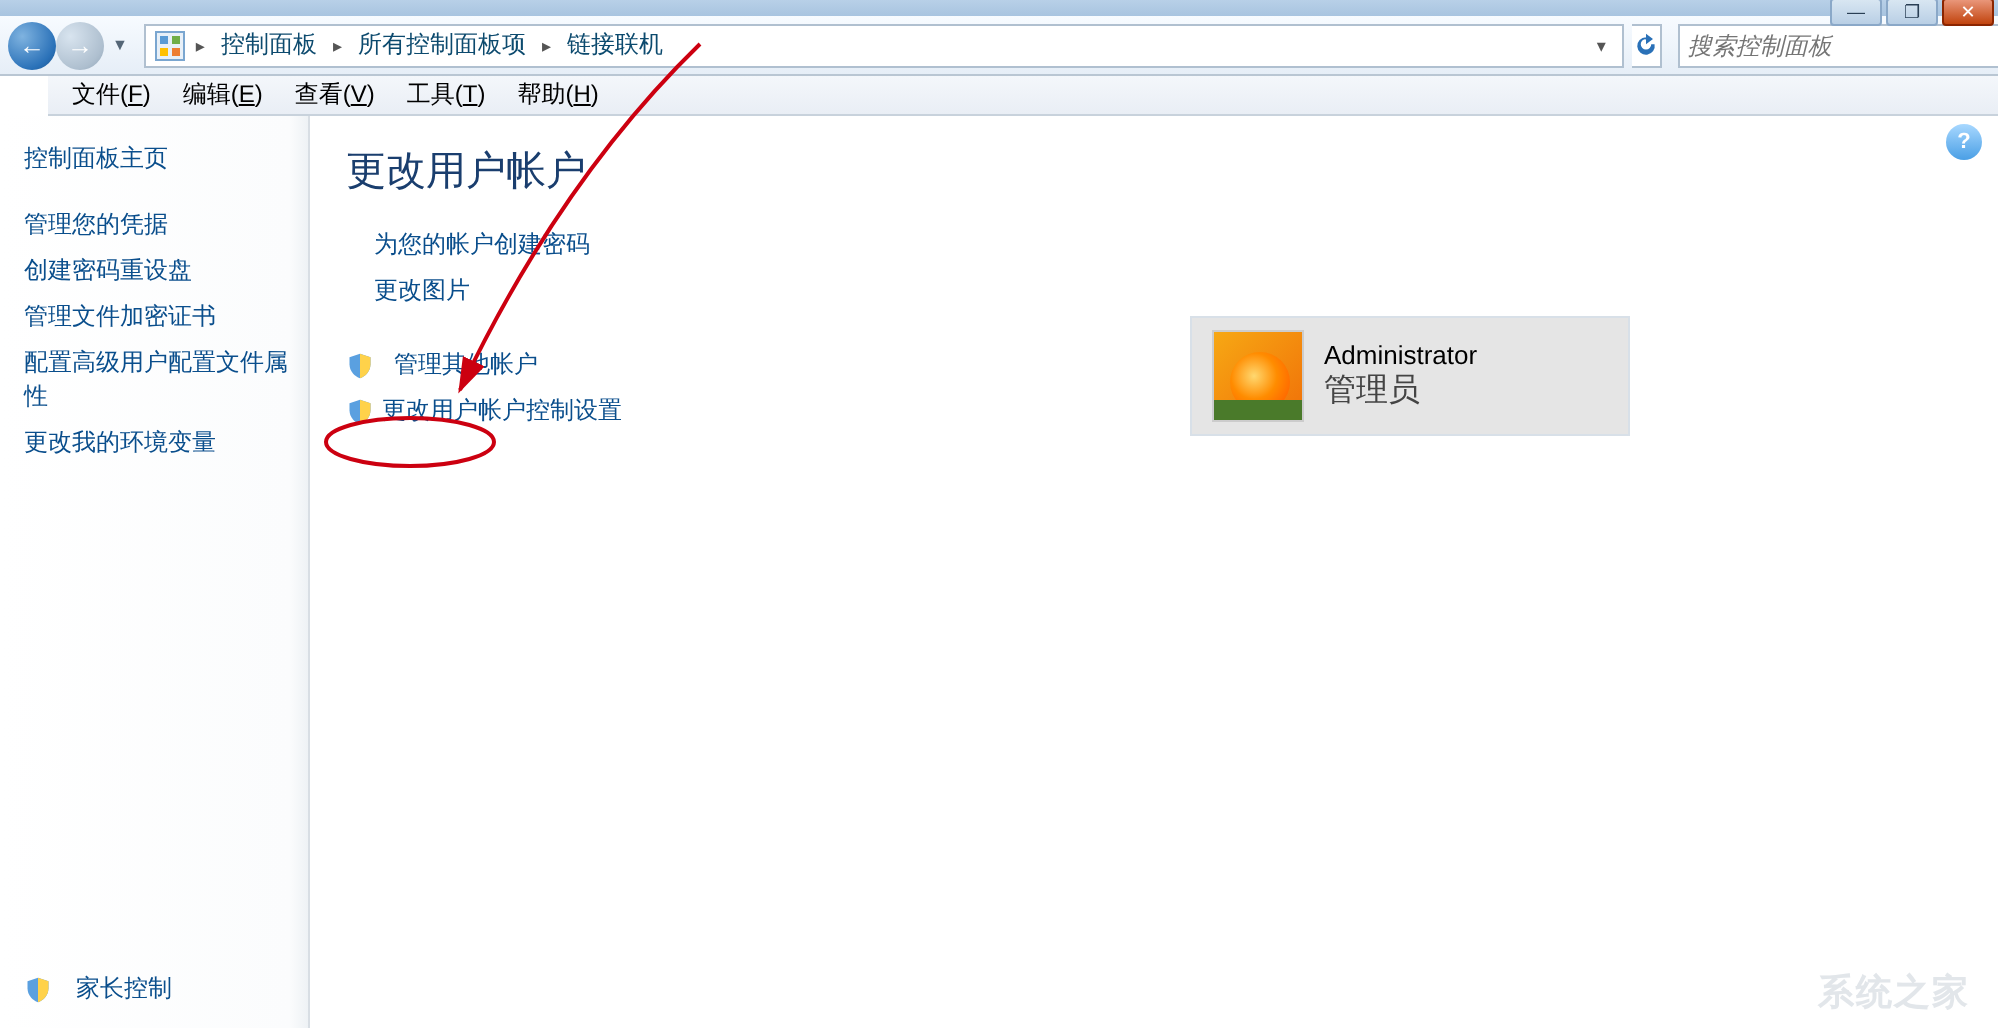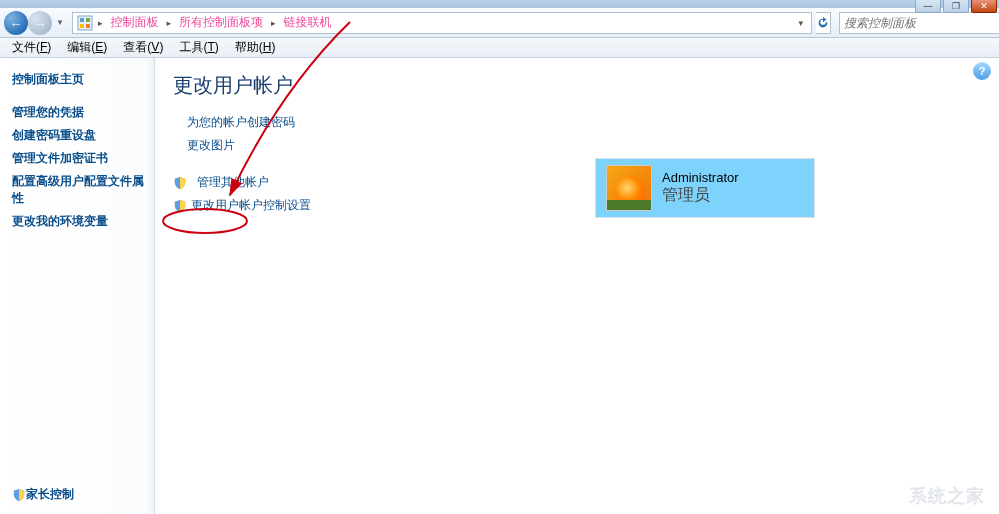--- a/index.html
+++ b/index.html
@@ -14,50 +14,50 @@
 
     
     .navbar { height: 30px; background: linear-gradient(#f7fbff,#e6eef7); border-bottom:1px solid #b9c6d3; display:flex; align-items:center; padding:0 4px; gap:4px;}
     .nav-arrows { display:flex; align-items:center; gap:0;}
     .nav-arrow { width:24px; height:24px; border-radius:50%; background: radial-gradient(circle at 30% 30%, #7fb3e0 0%, #2a71b8 70%, #1a5088 100%); display:flex;align-items:center;justify-content:center; color:#fff; font-size:13px; font-weight:bold;}
     .nav-arrow.fwd { background: radial-gradient(circle at 30% 30%, #d8e4ef 0%, #aebfcf 70%, #8fa3b6 100%); color:#fff;}
     .nav-dd { font-size:8px; color:#567; padding:0 4px;}
     .breadcrumb { flex:0 0 auto; display:flex; align-items:center; height:22px; background:#fff; border:1px solid #b0c0d0; padding:0 4px; gap:2px; min-width:740px;}
     .bc-icon { width:16px; height:16px; display:flex; align-items:center; justify-content:center;}
     .bc-sep { color:#555; font-size:9px; padding:0 3px;}
-    .bc-item { color:#ec4899; padding:1px 3px; }
+    .bc-item { color:#0c4a6e; padding:1px 3px; }
     .bc-dd { margin-left:auto; font-size:9px; color:#555; padding:0 4px;}
     .refresh-box { width:24px; height:22px; border:1px solid #b0c0d0; background:#fff; display:flex; align-items:center; justify-content:center; color:#2a71b8; font-size:13px; border-left:none;}
     .search-box { flex:1; height:22px; border:1px solid #b0c0d0; background:#fff; display:flex; align-items:center; padding:0 4px; margin-left:4px;}
     .search-box input { border:none; outline:none; flex:1; font-size:12px; color:#888; font-style:italic; background:transparent;}
 
     
-    .menubar { height:20px; background:linear-gradient(#f4f7fb,#e9eef5); border-bottom:1px solid #c8d2dc; display:flex; align-items:center; padding:0 4px;}
+    .menubar { height:20px; background:linear-gradient(#f4f7fb,#e9eef5); border-bottom:1px solid #c8d2dc; display:flex; align-items:center; padding:0 4px;margin-left:24px;}
     .menu-item { padding:2px 8px; color:#000;}
     .menu-item u { text-decoration: underline; }
 
     
     .body { display:flex; height:456px; }
-    .sidebar { width:155px; background:linear-gradient(to right, #fff 0%, #fbfcfd 94%, #eef2f5 100%); border-right:1px solid #d8dee4; padding:10px 0 8px 12px; display:flex; flex-direction:column;font-weight:bold;}
+    .sidebar { width:155px; background:linear-gradient(to right, #fff 0%, #fbfcfd 94%, #eef2f5 100%); border-right:1px solid #d8dee4; padding:10px 0 8px 12px; display:flex; flex-direction:column;}
     .side-link { color:#0a4e8c; padding:3px 0; cursor:pointer;}
     .side-link.main { color:#0a4e8c; }
     .side-spacer { flex:1;}
     .side-section-label { color:#444; padding:2px 0;}
-    .side-footer-link { display:flex; align-items:center; gap:0; color:#0a4e8c; padding:3px 0;}
+    .side-footer-link { display:flex; align-items:center; gap:12px; color:#0a4e8c; padding:3px 0;}
     .shield { width:14px;height:14px; }
 
     .content { flex:1; padding:14px 18px; position:relative;}
     .page-title { font-size:20px; color:#1a3e6e; margin-bottom:12px;}
     .task-links { margin-left:14px; margin-bottom:14px;}
     .task-link { color:#0a4e8c; padding:3px 0; display:flex; align-items:center; gap:4px;}
     .task-link.circled { position:relative;gap:10px;}
     .task-group2 { margin-left:0; margin-top: 6px;}
     .red-arrow { position:absolute; pointer-events:none; }
 
-    .account-card { position:absolute; left:440px; top:100px; width:220px; height:60px; border:1px solid #d8e0e8; background:#7dd3fc; display:flex; align-items:center; padding:6px 10px; gap:10px;}
+    .account-card { position:absolute; left:440px; top:100px; width:220px; height:60px; border:1px solid #d8e0e8; background:#e5e5e5; display:flex; align-items:center; padding:6px 10px; gap:10px;}
     .avatar { width:46px; height:46px; background: linear-gradient(135deg, #f7a814 0%, #f07008 100%); border:1px solid #ccc; position:relative; overflow:hidden;}
     .avatar::before { content:""; position:absolute; left:8px; top:10px; width:30px; height:30px; background: radial-gradient(circle at 40% 40%, #ffd870 0%, #ff8c00 45%, #ff6500 80%); border-radius:50%;}
     .avatar::after { content:""; position:absolute; left:0; bottom:0; right:0; height:10px; background:#4a7a2a;}
     .acct-text .name { font-size:13px; color:#000;}
     .acct-text .role { font-size:16px; color:#444;}
 
     .watermark { position:absolute; right:14px; bottom:6px; color:#e2e6ea; font-size:18px; font-weight:bold; letter-spacing:1px;font-family:Liberation Serif, serif;}
     .help-ql { position:absolute; right:8px; top:62px; width:18px;height:18px;border-radius:50%;background:linear-gradient(#a8d8ff,#4a9fe5);color:#fff;display:flex;align-items:center;justify-content:center;font-size:11px;font-weight:bold;}
   </style>
 </head>

